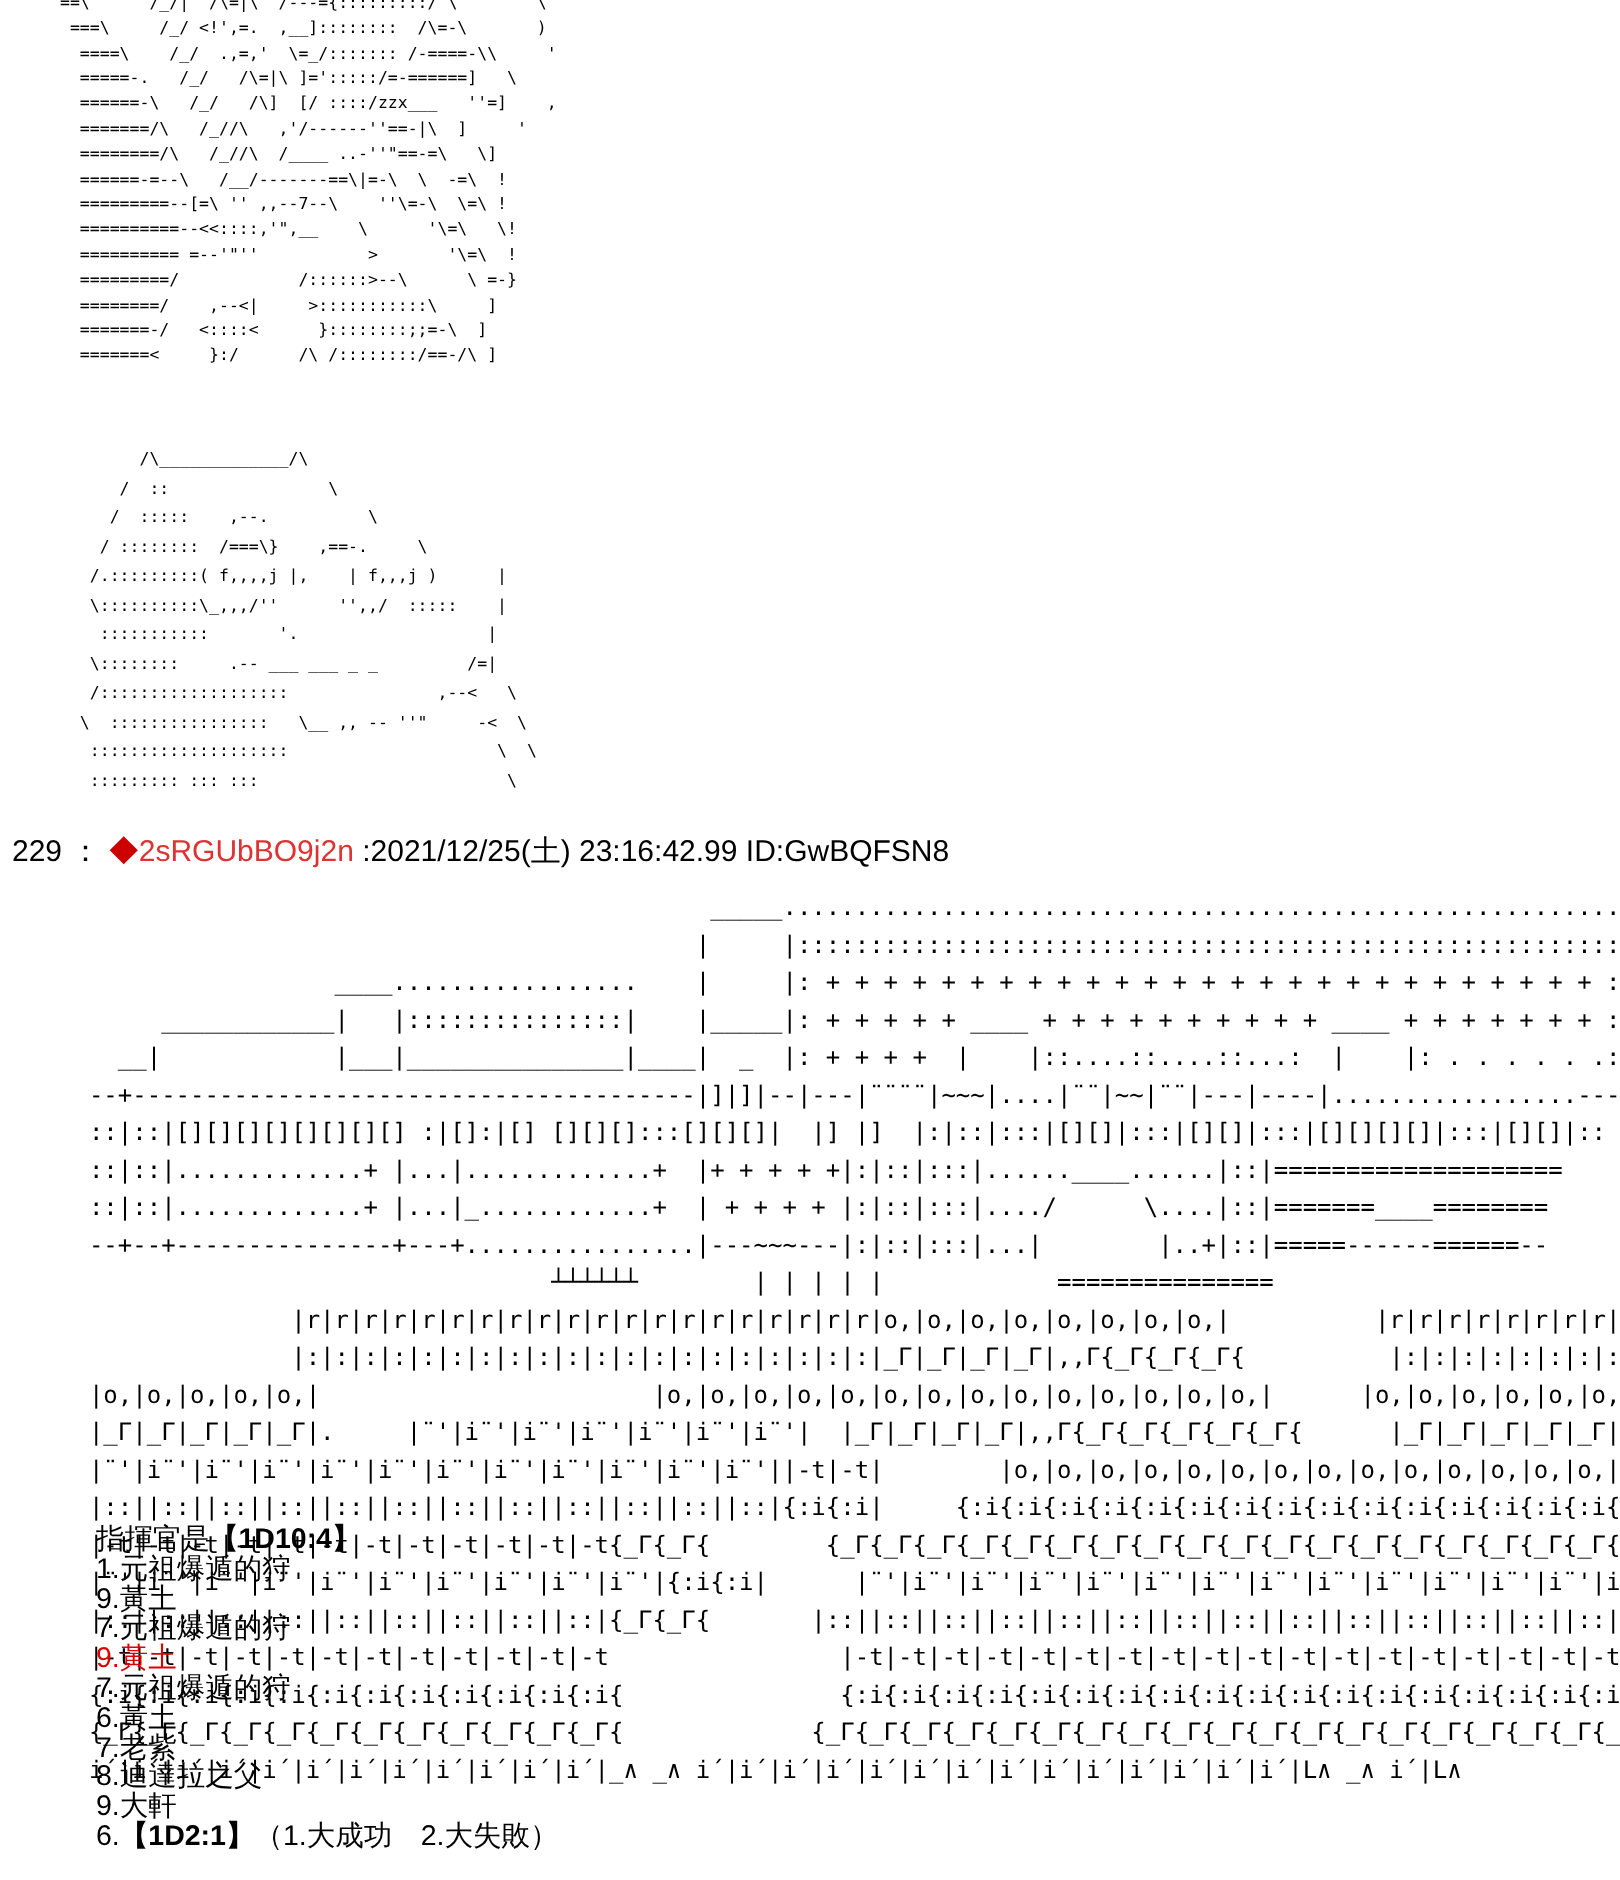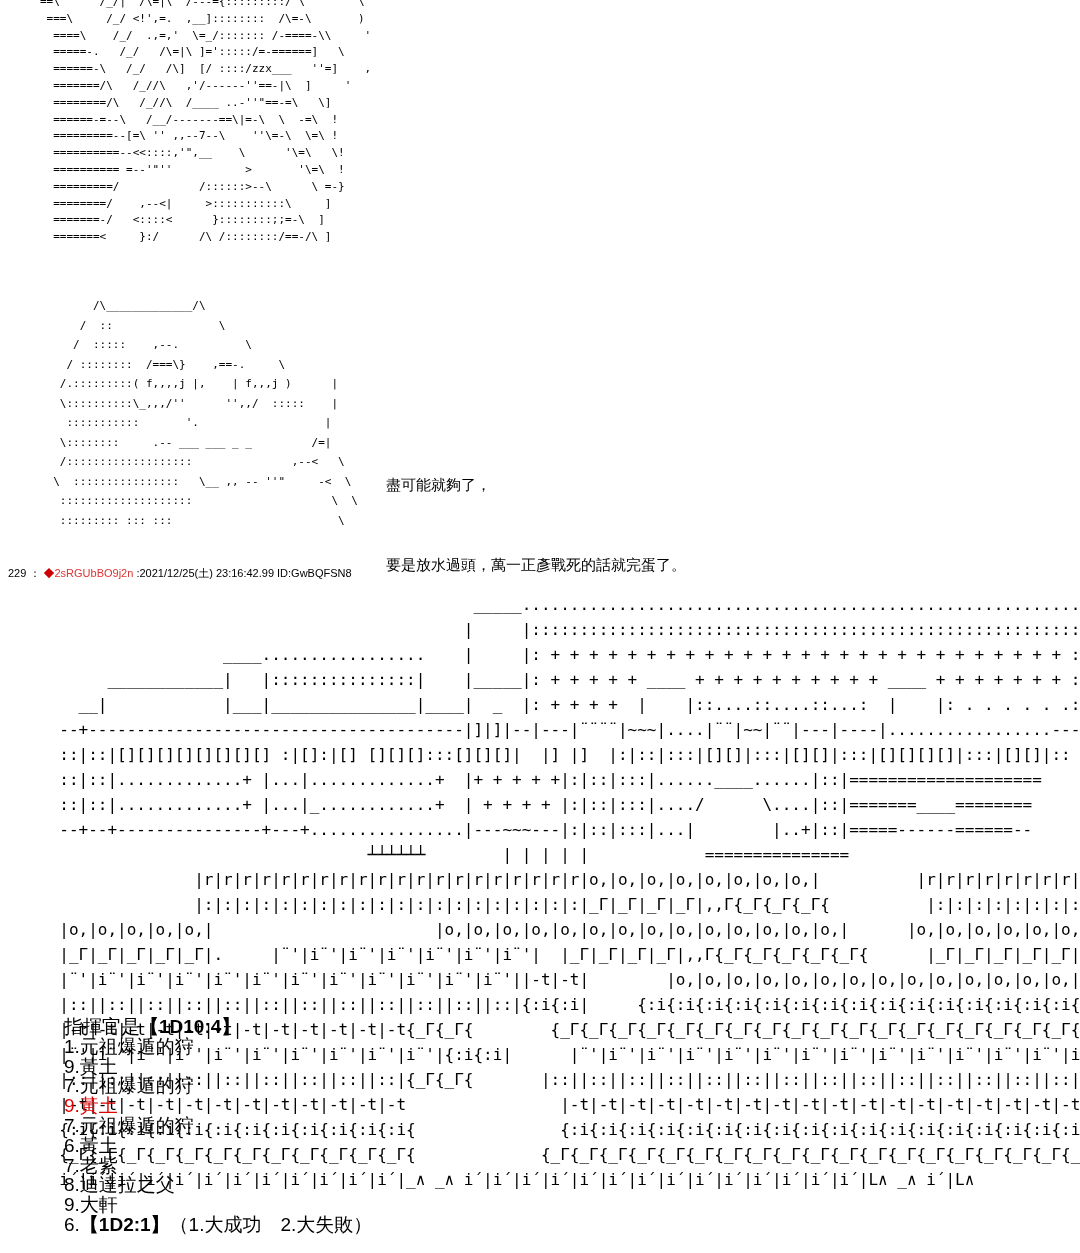--- a/index.html
+++ b/index.html
@@ -17,22 +17,22 @@
   }
   #aa-top{left:40px;top:-6px;font-size:11px;line-height:16.8px;}
   #aa-face{left:40px;top:296px;font-size:11px;line-height:19.5px;}
   #aa-base{left:40px;top:592px;font-size:16px;line-height:25px;}
   .dialogue{
     position:absolute;left:386px;top:436px;
     font-size:15px;white-space:pre;
   }
   .dialogue .dline{height:46px;line-height:30px;}
   .post-header{
-    position:absolute;left:8px;top:566px;
-    font-size:11px;white-space:pre;
+    position:absolute;left:8px;top:554px;
+    font-size:20px;white-space:pre;
   }
   .diamond{color:var(--diamond-red,#cc0000);}
   .trip{color:var(--trip-red,#dd3333);}
   .side-labels{
     position:absolute;left:849px;top:684px;
     font-size:15px;
   }
   .side-labels .slabel{height:39px;line-height:24px;}
   .list{
     position:absolute;left:64px;top:1017px;
@@ -69,24 +69,20 @@
     / ::::::::  /===\}    ,==-.     \
    /.:::::::::( f,,,,j |,    | f,,,j )      |
    \::::::::::\_,,,/''      '',,/  :::::    |
     :::::::::::       '.                   |
    \::::::::     .-- ___ ___ _ _         /=|
    /:::::::::::::::::::               ,--&lt;   \
   \  ::::::::::::::::   \__ ,, -- ''"     -&lt;  \
    ::::::::::::::::::::                     \  \
    ::::::::: ::: :::                         \</pre>
 
-  <div class="dialogue">
-    <div class="dline">盡可能就夠了，</div>
-    <div class="dline">要是放水過頭，萬一正彥戰死的話就完蛋了。</div>
-  </div>
 
   <div class="post-header"><span>229 ： </span><span class="diamond">◆</span><span class="trip">2sRGUbBO9j2n</span><span> :2021/12/25(土) 23:16:42.99 </span><span>ID:GwBQFSN8</span></div>
 
   <pre id="aa-base" class="aa">                                             _____...........................................................
                                             |     |:::::::::::::::::::::::::::::::::::::::::::::::::::::::::
                    ____.................    |     |: + + + + + + + + + + + + + + + + + + + + + + + + + + + :
        ____________|   |:::::::::::::::|    |_____|: + + + + + ____ + + + + + + + + + + ____ + + + + + + + :
     __|            |___|_______________|____|  _  |: + + + +  |    |::....::....::...:  |    |: . . . . . .:____
   --+---------------------------------------|]|]|--|---|¨¨¨¨|~~~|....|¨¨|~~|¨¨|---|----|.................----
   ::|::|[][][][][][][][] :|[]:|[] [][][]:::[][][]|  |] |]  |:|::|:::|[][]|:::|[][]|:::|[][][][]|:::|[][]|::

